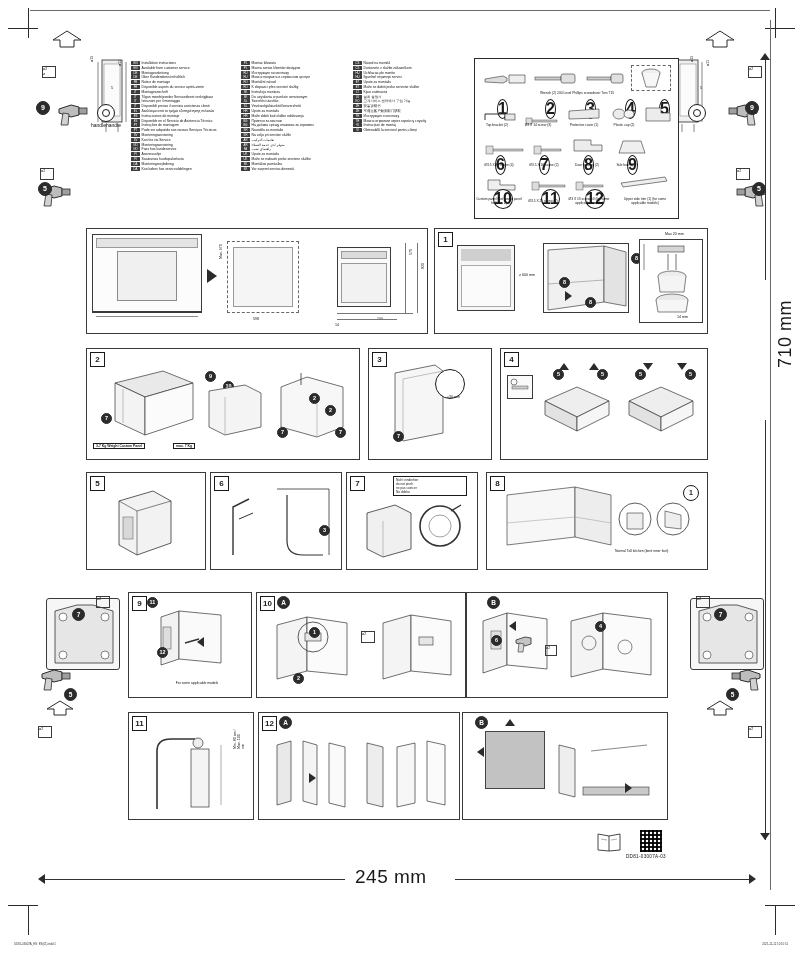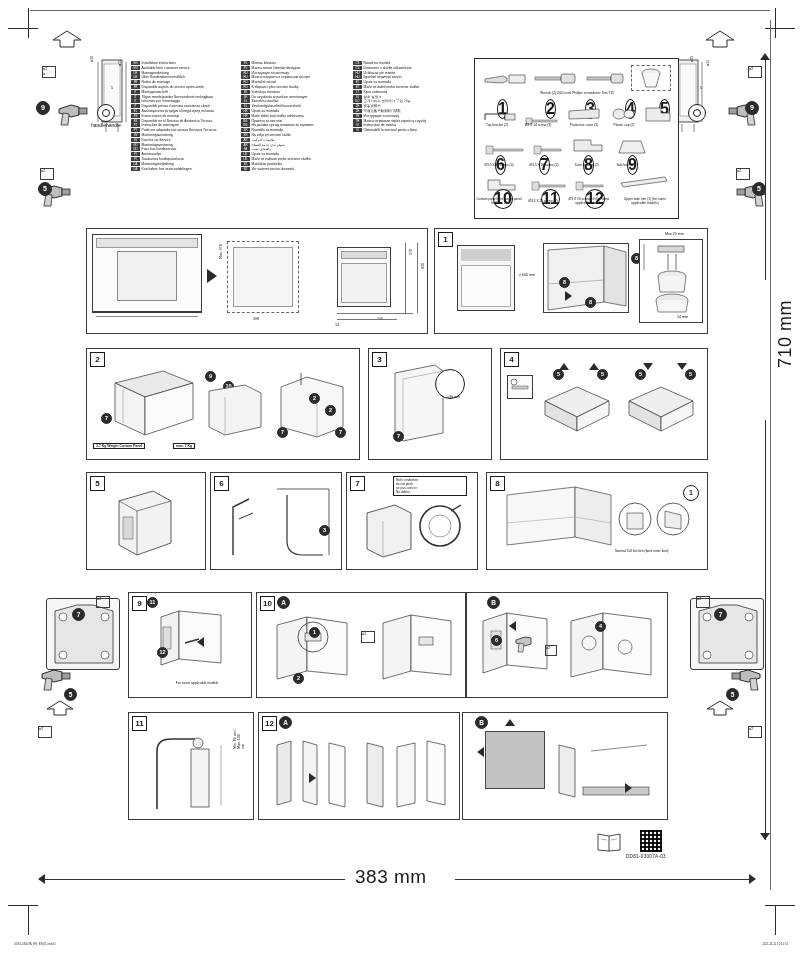--- a/index.html
+++ b/index.html
@@ -73,21 +73,21 @@
   <div class="crop h" style="left:765px;top:28px;"></div>
   <div class="crop v" style="left:28px;top:905px;"></div>
   <div class="crop h" style="left:8px;top:905px;"></div>
   <div class="crop v" style="left:775px;top:905px;"></div>
   <div class="crop h" style="left:765px;top:905px;"></div>
 
   <div class="ln v thin" style="left:770px;top:20px;height:870px;"></div>
   <div class="ln h thin" style="left:30px;top:10px;width:740px;"></div>
 
   <div class="dim-right">710 mm</div>
-  <div class="dim-bottom">383 mm</div>
+  <div class="dim-bottom">245 mm</div>
 
   <div class="ln h" style="left:45px;top:879px;width:300px;background:#333;"></div>
   <div class="ln h" style="left:455px;top:879px;width:300px;background:#333;"></div>
   <div class="arrowL" style="left:38px;top:874px;"></div>
   <div class="arrowR" style="left:749px;top:874px;"></div>
 
   <div class="ln v" style="left:765px;top:60px;height:220px;background:#333;"></div>
   <div class="ln v" style="left:765px;top:420px;height:420px;background:#333;"></div>
   <div class="arrowU" style="left:760px;top:53px;"></div>
   <div class="arrowD" style="left:760px;top:833px;"></div>

